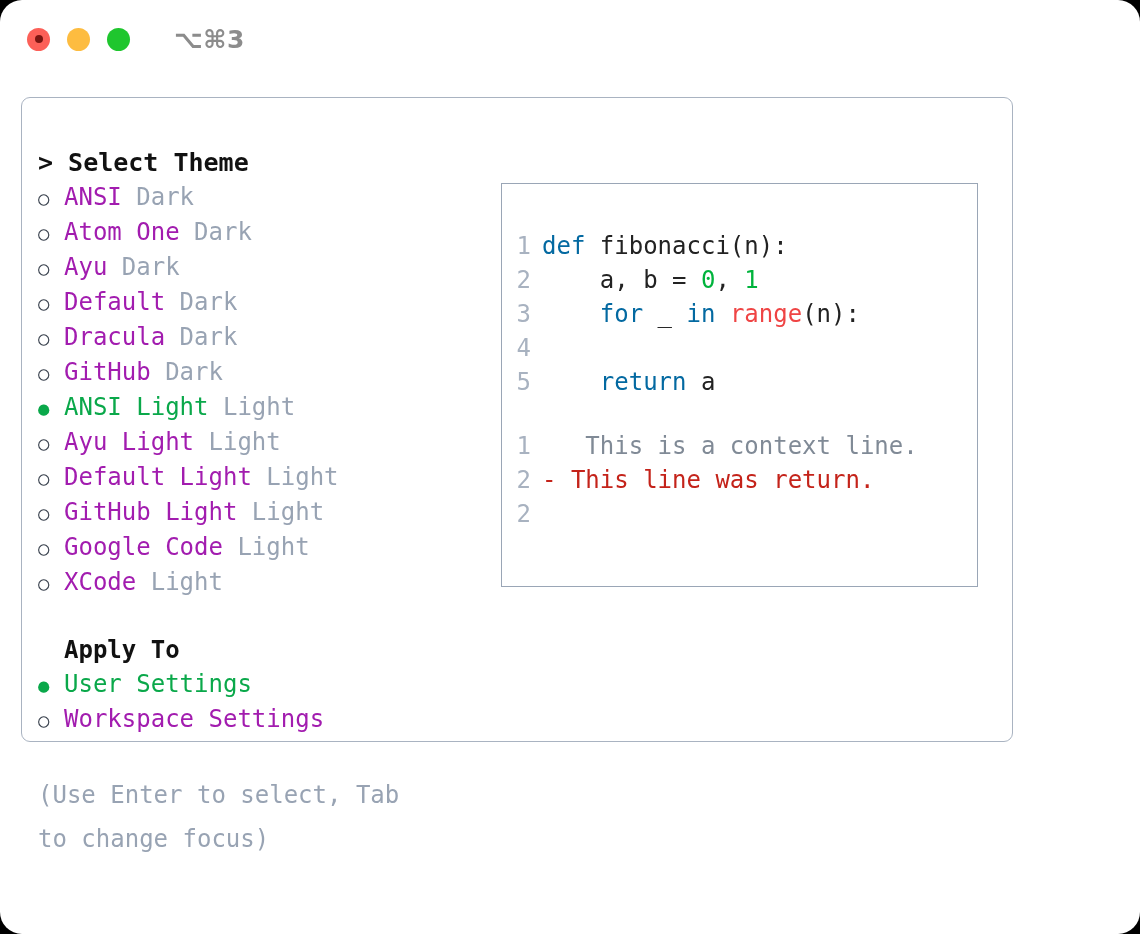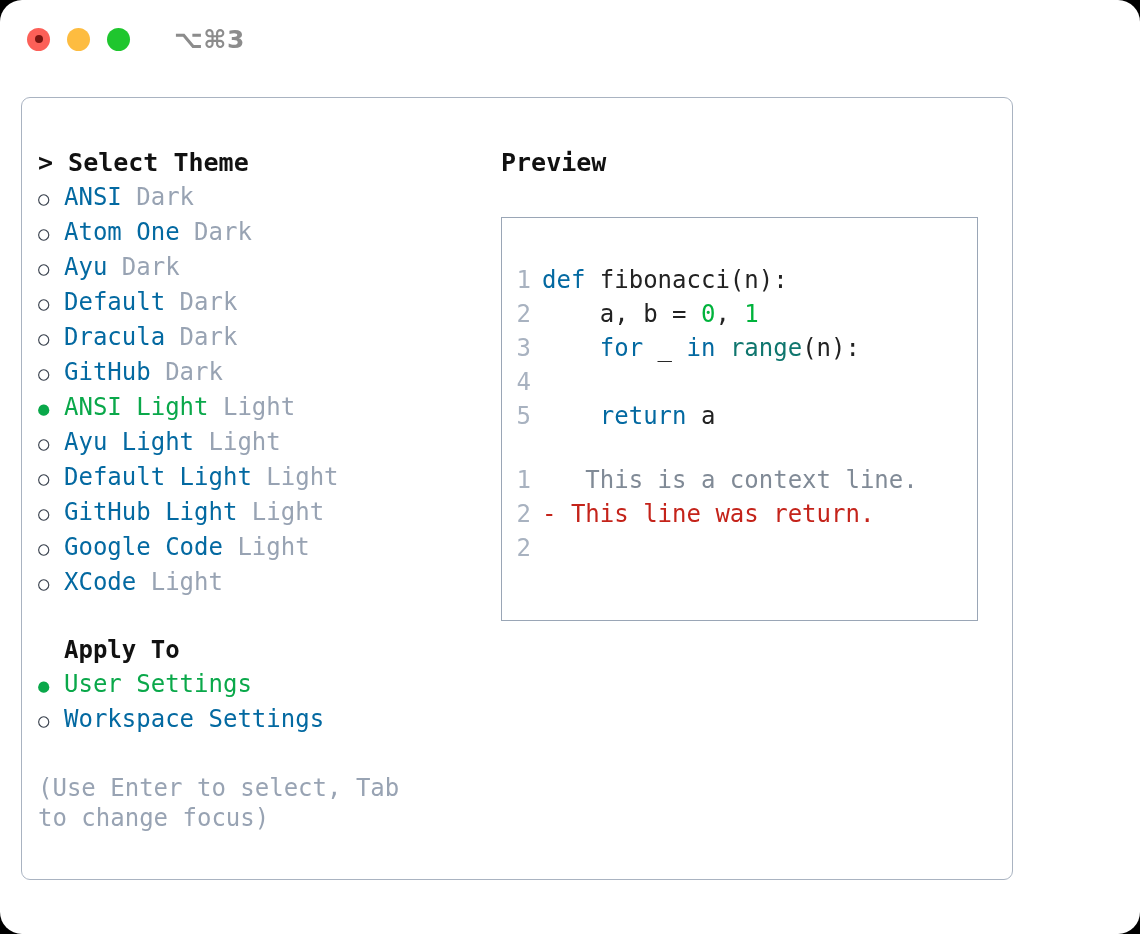--- a/index.html
+++ b/index.html
@@ -68,21 +68,21 @@
     letter-spacing: 0.5px;
     font-family: "DejaVu Sans", "Liberation Sans", sans-serif;
   }
 
   
   .panel {
     position: absolute;
     left: 21px;
     top: 97px;
     width: 992px;
-    height: 783px;
+    height: 645px;
     border: 1.5px solid #a9b3c1;
     border-radius: 9px;
     background: #ffffff;
     box-sizing: border-box;
   }
 
   .columns {
     position: absolute;
     left: 0; top: 0;
     width: 100%; height: 100%;
@@ -111,39 +111,39 @@
     font-size: 24px;
     white-space: pre;
   }
   .opt-marker {
     width: 26px;
     flex: 0 0 26px;
     color: #3c4450;
     font-size: 19px;
   }
   .opt-row.selected .opt-marker { color: #0aa84a; }
-  .opt-label { color: #0369a1; }
+  .opt-label { color: #a21caf; }
   .opt-row.selected .opt-label { color: #0aa84a; }
   .opt-suffix { color: #98a3b3; }
 
   .group-gap { height: 33px; }
 
   .group-title {
     font-size: 24px;
     font-weight: bold;
     color: #111111;
     line-height: 34px;
     padding-left: 26px;
     white-space: pre;
   }
 
   .hint {
     margin-top: 36px;
     font-size: 24px;
-    line-height: 30px;
+    line-height: 44px;
     color: #98a3b3;
     width: 400px;
   }
 
   
   .right-col {
     position: absolute;
     left: 479px;
     top: 48px;
     width: 495px;
@@ -175,21 +175,21 @@
     width: 40px;
     flex: 0 0 40px;
     text-align: right;
     color: #a8b2c0;
     padding-right: 11px;
     box-sizing: border-box;
   }
   .code-text { color: #222222; }
 
   .tok-kw   { color: #0369a1; }
-  .tok-fn   { color: #0f766e; }
+  .tok-fn   { color: #ef4444; }
   .tok-num  { color: #00b33c; }
   .tok-plain{ color: #222222; }
 
   .diff-gap { height: 30px; }
   .diff-context { color: #808a96; }
   .diff-del     { color: #c4231a; }
   .diff-add     { color: #00cc22; }
 </style>
 </head>
 <body>
@@ -232,21 +232,20 @@
 
         <div id="apply-options">
             <div class="opt-row selected"><span class="opt-marker">●</span><span class="opt-label">User Settings</span></div>
             <div class="opt-row"><span class="opt-marker">○</span><span class="opt-label">Workspace Settings</span></div>
           </div>
 
         <div class="hint">(Use Enter to select, Tab to change focus)</div>
       </div>
 
       <div class="right-col">
-        <div class="preview-head">Preview</div>
 
         <div class="preview-box">
           <div id="code-block">
               <div class="code-line"><span class="lineno">1</span><span class="code-text"><span class="tok-kw">def </span><span class="tok-plain">fibonacci(n):</span></span></div>
               <div class="code-line"><span class="lineno">2</span><span class="code-text"><span class="tok-plain">    a, b = </span><span class="tok-num">0</span><span class="tok-plain">, </span><span class="tok-num">1</span></span></div>
               <div class="code-line"><span class="lineno">3</span><span class="code-text"><span class="tok-plain">    </span><span class="tok-kw">for</span><span class="tok-plain"> _ </span><span class="tok-kw">in</span><span class="tok-plain"> </span><span class="tok-fn">range</span><span class="tok-plain">(n):</span></span></div>
               <div class="code-line"><span class="lineno">4</span></div>
               <div class="code-line"><span class="lineno">5</span><span class="code-text"><span class="tok-plain">    </span><span class="tok-kw">return</span><span class="tok-plain"> a</span></span></div>
             </div>
           <div class="diff-gap"></div>

